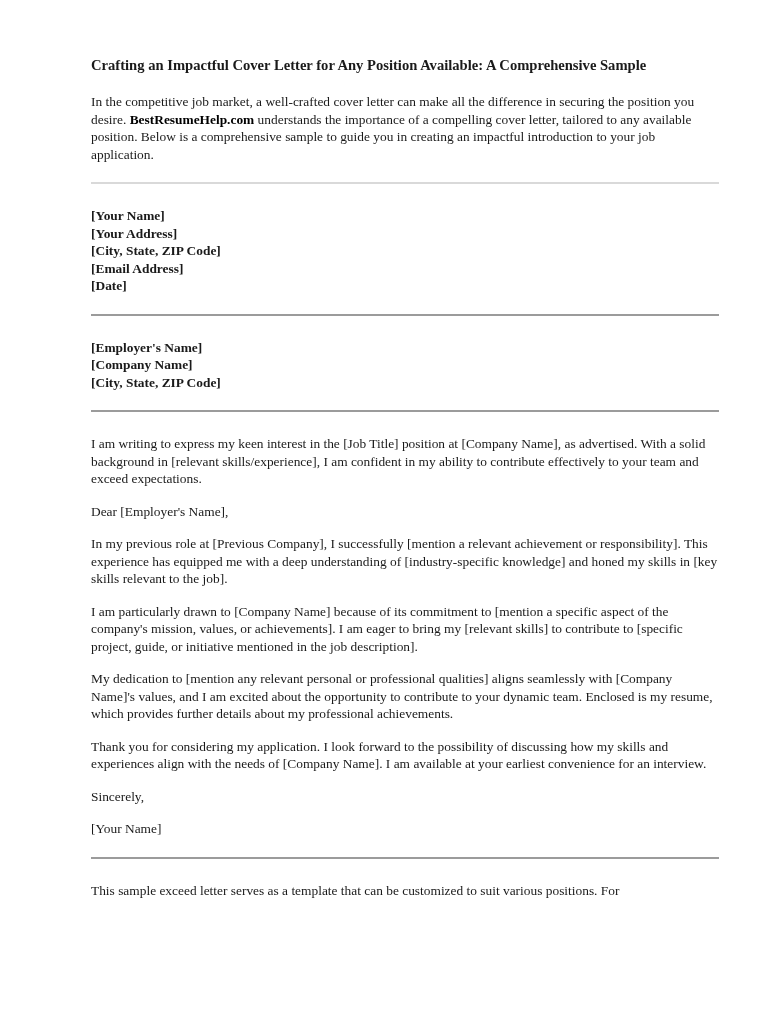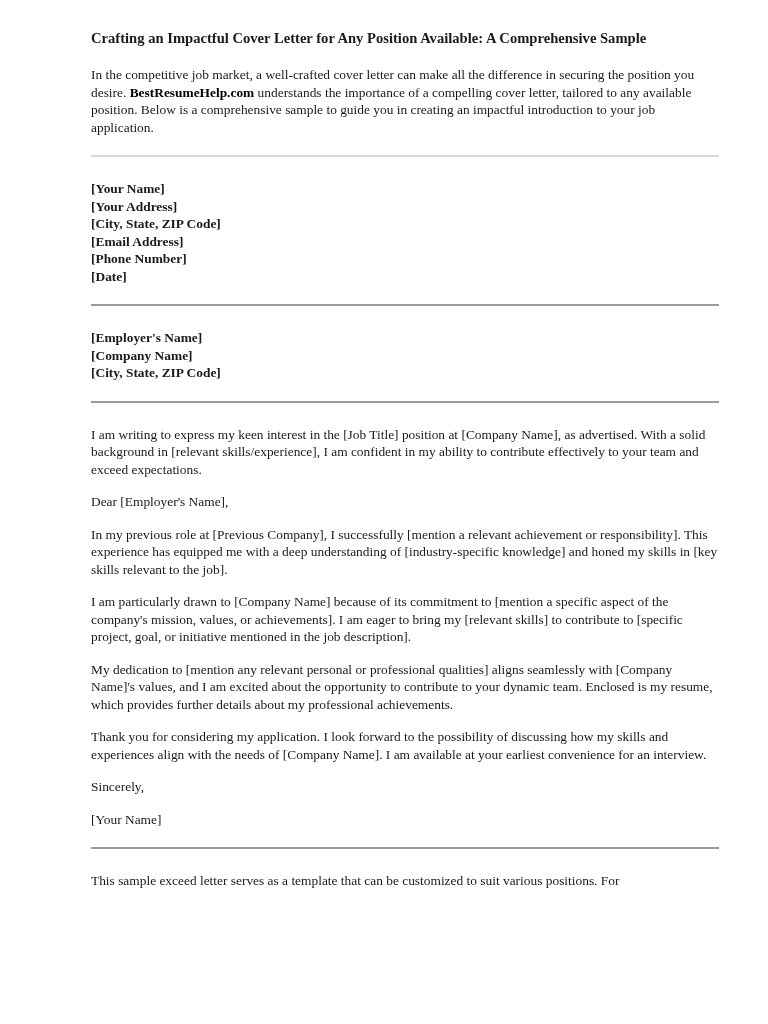--- a/index.html
+++ b/index.html
@@ -11,21 +11,21 @@
   body {
     width: 768px;
     height: 1024px;
     overflow: hidden;
     font-family: "Liberation Serif", "DejaVu Serif", serif;
     color: #1a1a1a;
   }
   .page {
     width: 768px;
     height: 1024px;
-    padding: 29px 49px 0 91px;
+    padding: 56px 49px 0 91px;
   }
   .doc-title {
     font-size: 14.6px;
     font-weight: bold;
     line-height: 19px;
     margin: 0 0 18px 0;
   }
   p, .para {
     font-size: 13.4px;
     line-height: 17.5px;
@@ -66,39 +66,38 @@
 
   <p class="intro"><span>In the competitive job market, a well-crafted cover letter can make all the difference in securing the position you desire. </span><a class="brand-link">BestResumeHelp.com</a><span> understands the importance of a compelling cover letter, tailored to any available position. Below is a comprehensive sample to guide you in creating an impactful introduction to your job application.</span></p>
 
   <hr class="light">
 
   <div class="addr-block">
     <div>[Your Name]</div>
     <div>[Your Address]</div>
     <div>[City, State, ZIP Code]</div>
     <div>[Email Address]</div>
-    <div>[Phone Number]</div>
     <div>[Date]</div>
   </div>
 
   <hr>
 
   <div class="addr-block">
     <div>[Employer's Name]</div>
     <div>[Company Name]</div>
     <div>[City, State, ZIP Code]</div>
   </div>
 
   <hr>
 
   <p>I am writing to express my keen interest in the [Job Title] position at [Company Name], as advertised. With a solid background in [relevant skills/experience], I am confident in my ability to contribute effectively to your team and exceed expectations.</p>
 
   <p>Dear [Employer's Name],</p>
   <p>In my previous role at [Previous Company], I successfully [mention a relevant achievement or responsibility]. This experience has equipped me with a deep understanding of [industry-specific knowledge] and honed my skills in [key skills relevant to the job].</p>
-  <p>I am particularly drawn to [Company Name] because of its commitment to [mention a specific aspect of the company's mission, values, or achievements]. I am eager to bring my [relevant skills] to contribute to [specific project, goal, or initiative mentioned in the job description].</p>
+  <p>I am particularly drawn to [Company Name] because of its commitment to [mention a specific aspect of the company's mission, values, or achievements]. I am eager to bring my [relevant skills] to contribute to [specific project, guide, or initiative mentioned in the job description].</p>
   <p>My dedication to [mention any relevant personal or professional qualities] aligns seamlessly with [Company Name]'s values, and I am excited about the opportunity to contribute to your dynamic team. Enclosed is my resume, which provides further details about my professional achievements.</p>
   <p>Thank you for considering my application. I look forward to the possibility of discussing how my skills and experiences align with the needs of [Company Name]. I am available at your earliest convenience for an interview.</p>
 
   <p>Sincerely,</p>
 
   <p>[Your Name]</p>
 
   <hr>
 
   <p class="footer-note">This sample exceed letter serves as a template that can be customized to suit various positions. For</p>

